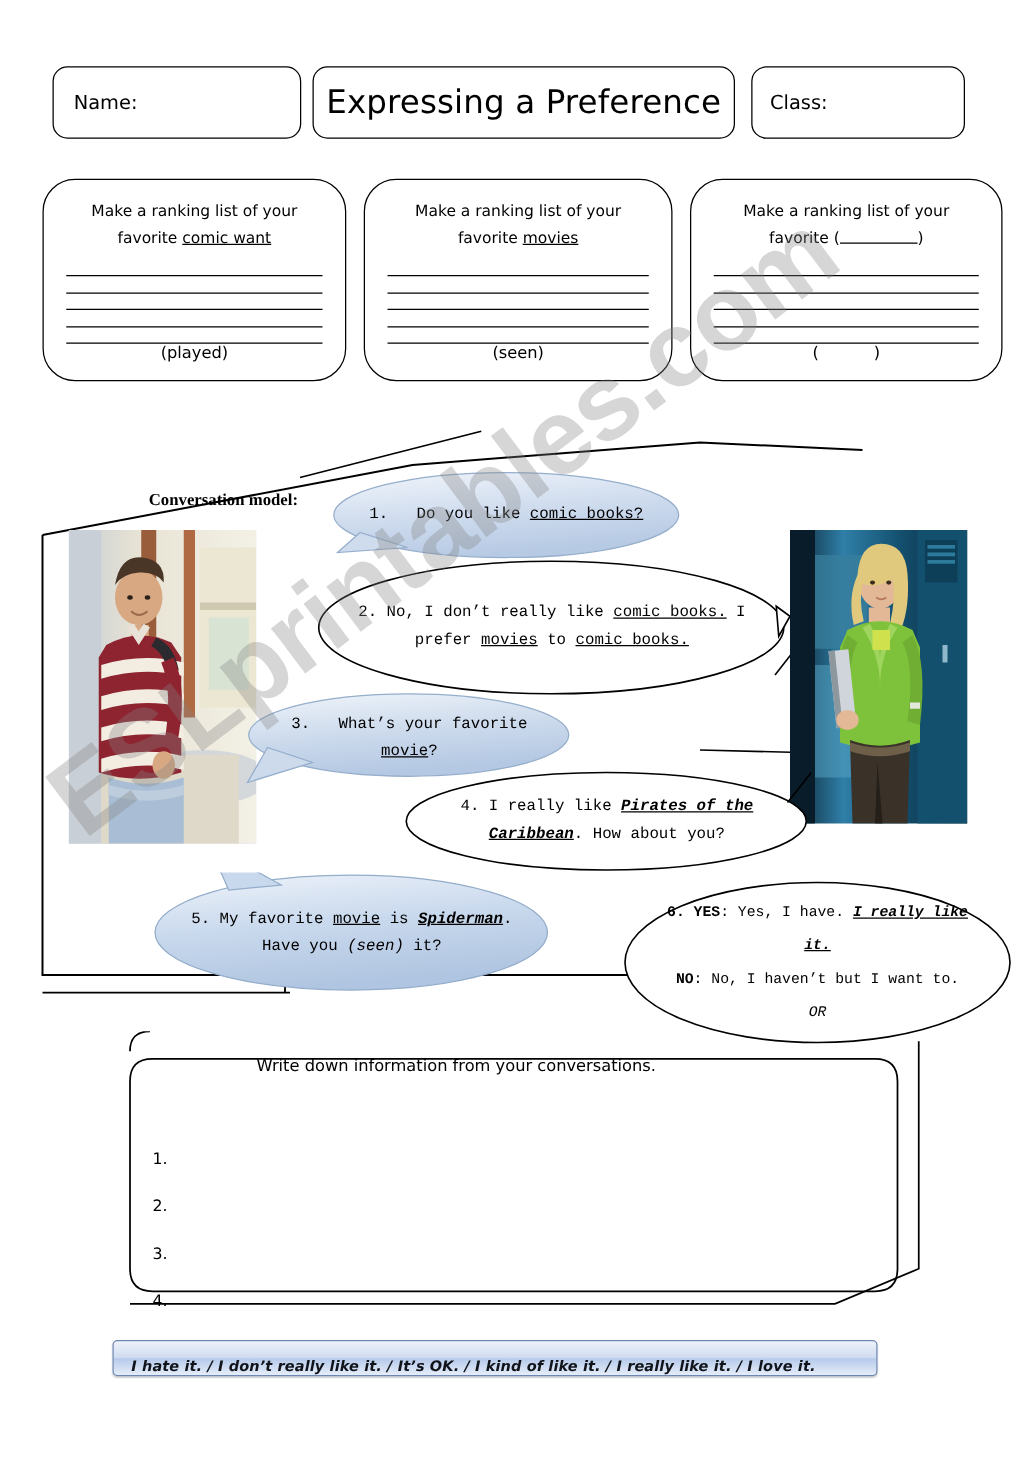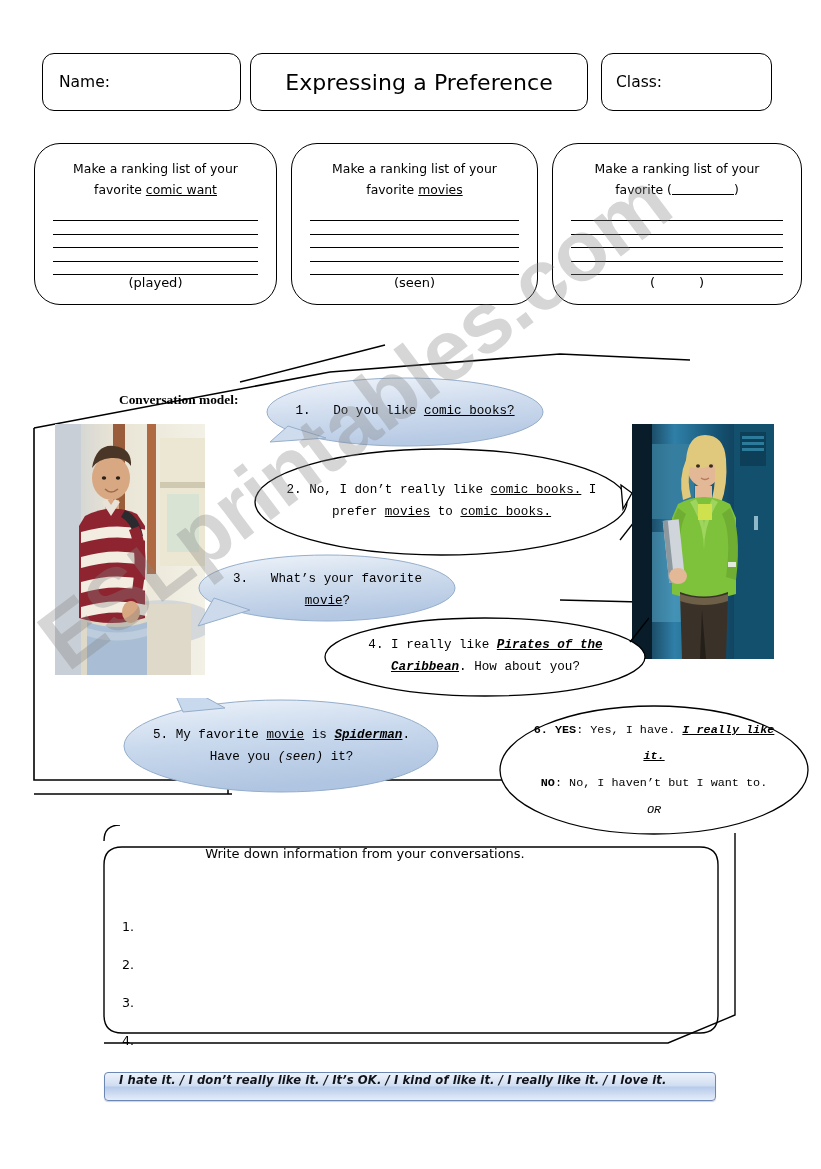--- a/index.html
+++ b/index.html
@@ -56,21 +56,21 @@
   }
   .hdr-name  { left: 42px;  top: 53px; width: 199px; height: 58px; padding-left: 16px; }
   .hdr-title { left: 250px; top: 53px; width: 338px; height: 58px; justify-content: center; }
   .hdr-class { left: 601px; top: 53px; width: 171px; height: 58px; padding-left: 14px; }
 
   .hdr-name span, .hdr-class span {
     font-size: 15.5px;
     font-family: "DejaVu Sans", sans-serif;
   }
   .hdr-title span {
-    font-size: 22px;
+    font-size: 26px;
     font-family: "DejaVu Sans", sans-serif;
     letter-spacing: 0.1px;
   }
 
   
   .rank-box {
     position: absolute;
     top: 143px;
     height: 162px;
     border: 1.6px solid #000;
@@ -228,27 +228,27 @@
     gap: 23px;
   }
   .write-items div {
     font-size: 12.6px;
     font-family: "DejaVu Sans", sans-serif;
   }
 
   
   .scale {
     position: absolute;
-    left: 104px; top: 1072px;
+    left: 90px; top: 1072px;
     width: 612px; height: 29px;
     border: 1.3px solid #6d87b5;
     border-radius: 4px;
     background: linear-gradient(to bottom, #eef3fb 0%, #cfdcf0 48%, #b6caea 52%, #e5edf9 100%);
     display: flex;
-    align-items: flex-start;
+    align-items: flex-end;
     padding-left: 14px;
     z-index: 7;
     box-shadow: 0 1px 1px rgba(0,0,0,0.18);
   }
   .scale span {
     font-size: 11.6px;
     font-style: italic;
     font-weight: bold;
     font-family: "DejaVu Sans", sans-serif;
     color: #10131a;

